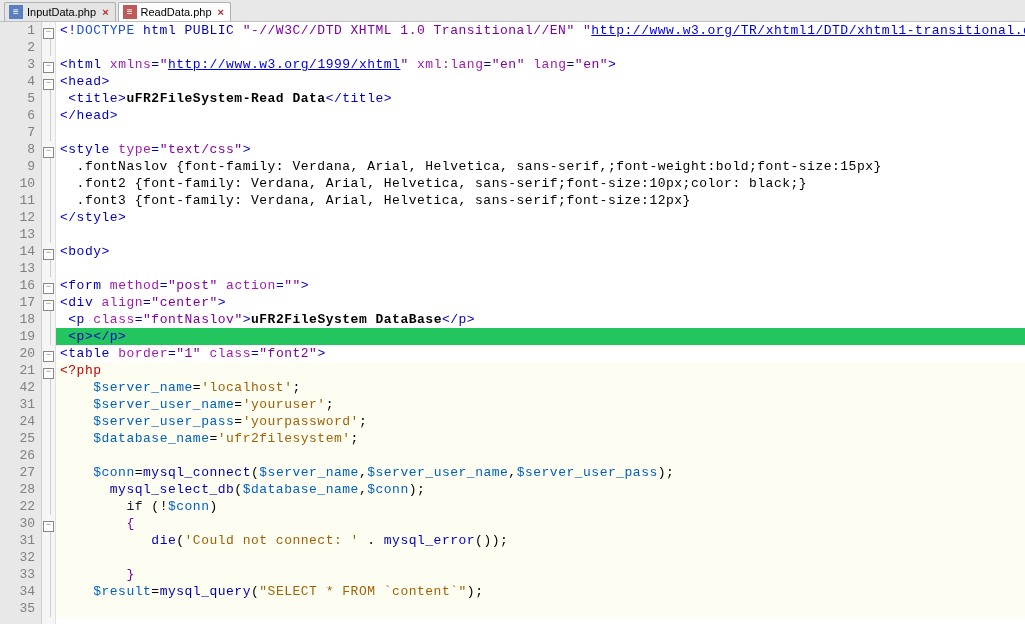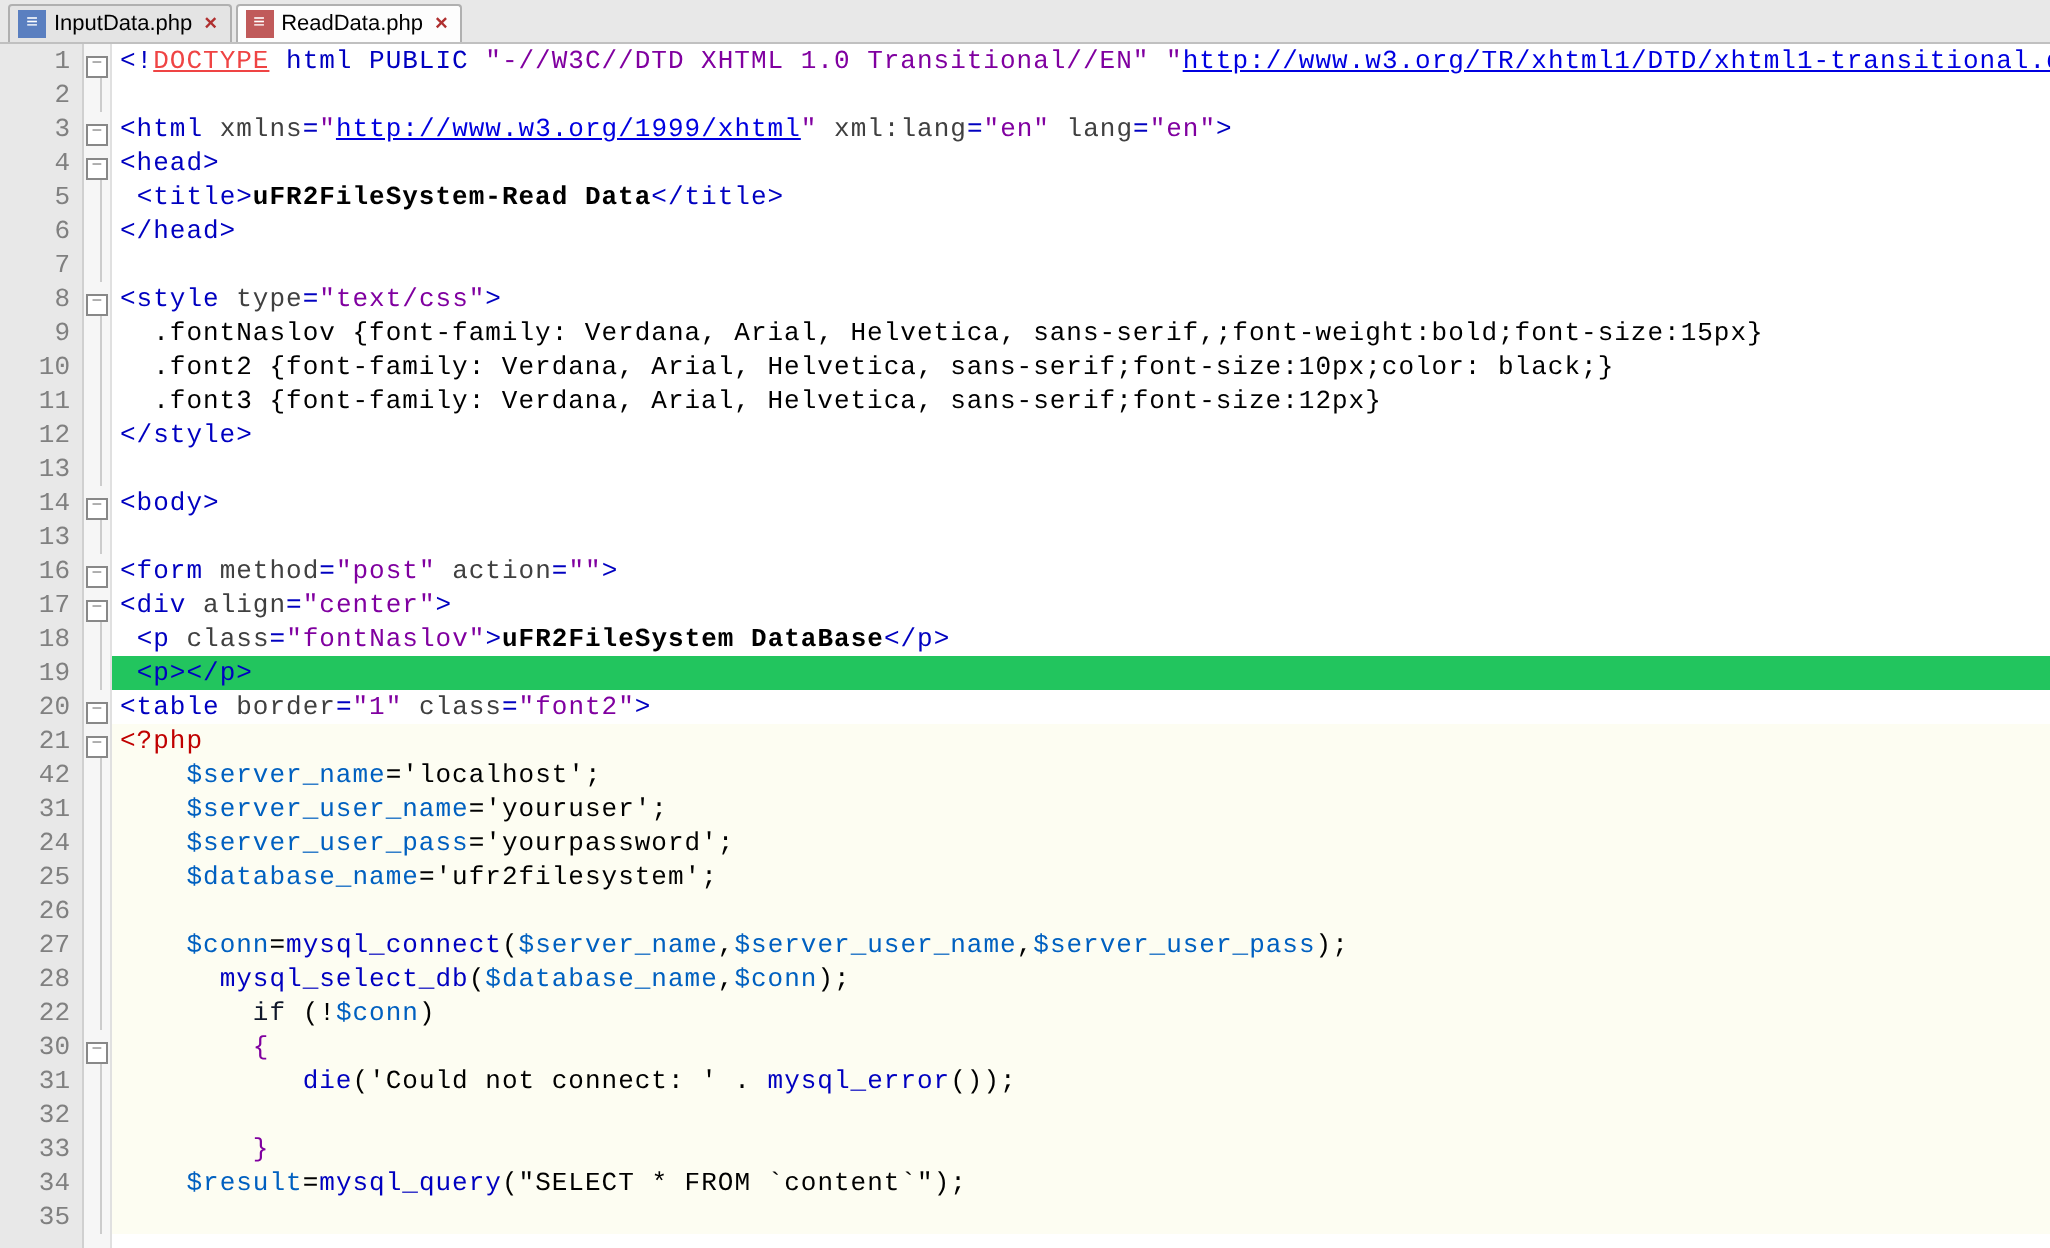--- a/index.html
+++ b/index.html
@@ -106,24 +106,24 @@
   .fold-line {
     display:inline-block;
     width:1px; height:17px; background:#ccc; margin-left:4px;
   }
   
   .php-bg { background: #fdfdf2; }
   .hl { background: #22c55e; }
 
   
   .c-tag    { color: #0000c0; } 
-  .c-attr   { color: #404040; } 
+  .c-attr   { color: #a21caf; } 
   .c-val    { color: #8000a0; } 
-  .c-ent    { color: #ef4444; text-decoration: underline; } 
-  .c-str    { color: #000000; text-align: center; } 
+  .c-ent    { color: #1d4ed8; } 
+  .c-str    { color: #a16207; text-align: center; } 
   .c-var    { color: #0060c0; } 
   .c-php    { color: #c00000; }
   .c-kw     { color: #0f172a; } 
   .c-bold   { font-weight: bold; color:#000; }
   .c-link   { color: #0000e0; text-decoration: underline; }
   .c-brace  { color:#8000a0; }
 </style>
 </head>
 <body>
 

